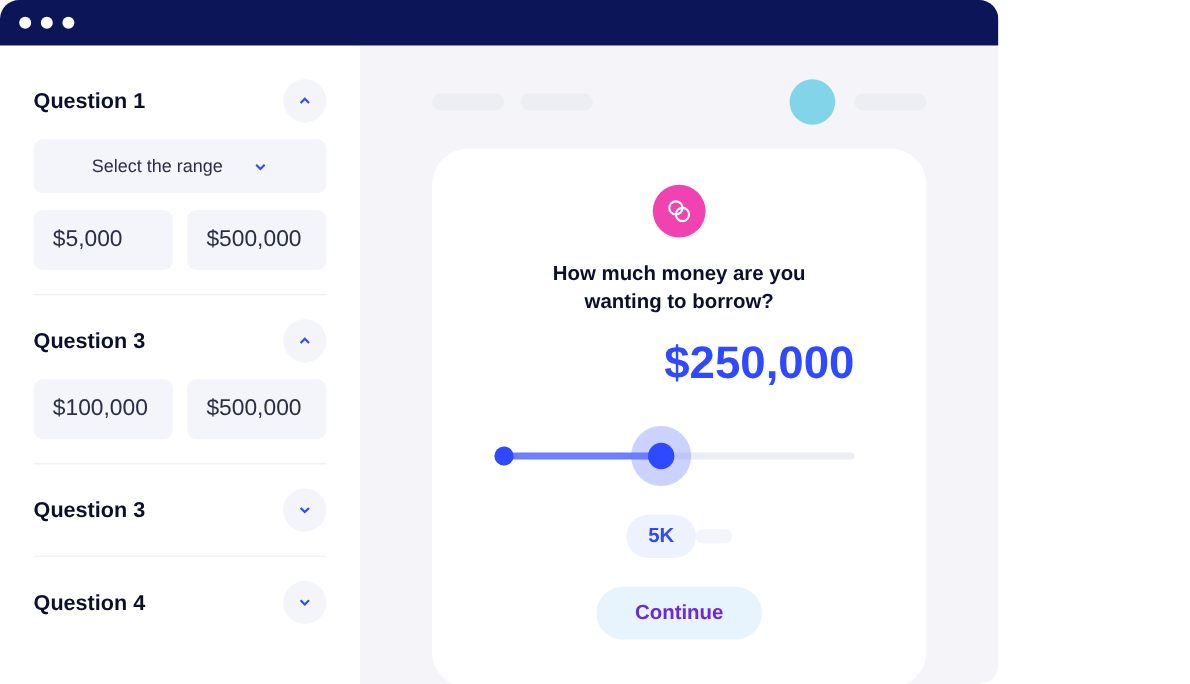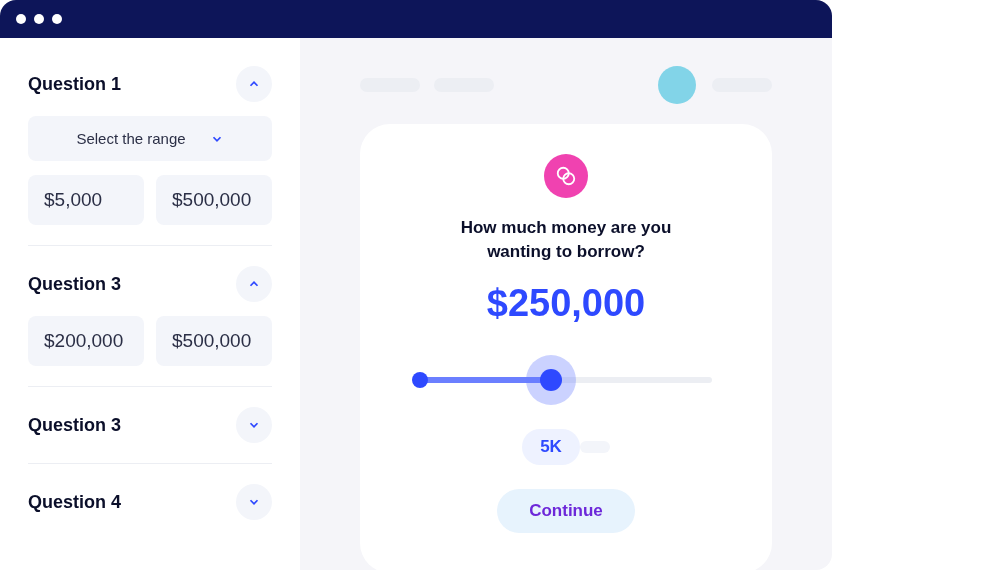--- a/index.html
+++ b/index.html
@@ -28,21 +28,21 @@
     .top-nav { display: flex; justify-content: space-between; align-items: center; padding: 28px 0 20px; }
     .nav-tabs { display: flex; gap: 14px; }
     .nav-tab { width: 60px; height: 14px; background: #eceef3; border-radius: 7px; }
     .nav-right { display: flex; align-items: center; gap: 16px; }
     .avatar { width: 38px; height: 38px; border-radius: 50%; background: #82d4e8; }
     .nav-pill { width: 60px; height: 14px; background: #eceef3; border-radius: 7px; }
     
     .card { background: #fff; border-radius: 30px; padding: 30px 60px 40px; }
     .card-icon { width: 44px; height: 44px; border-radius: 50%; background: #f042b0; margin: 0 auto 18px; display: flex; align-items: center; justify-content: center; }
     .card-question { text-align: center; font-size: 17px; font-weight: 700; color: #0b0f2a; line-height: 1.4; max-width: 260px; margin: 0 auto 18px; }
-    .amount { text-align: center; font-size: 38px; font-weight: 700; color: #2e49ff; margin-bottom: 30px; }
+    .amount { text-align: right; font-size: 38px; font-weight: 700; color: #2e49ff; margin-bottom: 30px; }
     
     .slider { position: relative; height: 50px; margin-bottom: 24px; }
     .slider-track { position: absolute; left: 0; right: 0; top: 50%; transform: translateY(-50%); height: 6px; background: #eceef3; border-radius: 3px; }
     .slider-fill { position: absolute; left: 0; top: 50%; transform: translateY(-50%); height: 6px; background: #6b7fff; border-radius: 3px; width: 45%; }
     .slider-start { position: absolute; left: 0; top: 50%; transform: translate(-50%,-50%); width: 16px; height: 16px; background: #2e49ff; border-radius: 50%; }
     .slider-thumb-outer { position: absolute; left: 45%; top: 50%; transform: translate(-50%,-50%); width: 50px; height: 50px; background: rgba(107,127,255,0.35); border-radius: 50%; cursor: pointer; }
     .slider-thumb-inner { position: absolute; left: 50%; top: 50%; transform: translate(-50%,-50%); width: 22px; height: 22px; background: #2e49ff; border-radius: 50%; }
     
     .slider-labels { display: flex; justify-content: center; align-items: center; margin-bottom: 24px; }
     .label-min { background: #eef2ff; border-radius: 18px; padding: 8px 18px; font-size: 17px; font-weight: 700; color: #2e49ff; }
@@ -87,21 +87,21 @@
       <div class="question-block">
         <div class="question-header">
           <div class="question-title">Question 3</div>
           <div class="toggle">
             <svg viewBox="0 0 24 24">
                 <path d="M6 15l6-6 6 6"></path>
               </svg>
           </div>
         </div>
         <div class="range-row">
-          <div class="range-input">$200,000</div>
+          <div class="range-input">$100,000</div>
           <div class="range-input">$500,000</div>
         </div>
       </div>
 
       <div class="question-block">
         <div class="question-header">
           <div class="question-title">Question 3</div>
           <div class="toggle">
             <svg viewBox="0 0 24 24">
                 <path d="M6 9l6 6 6-6"></path>

